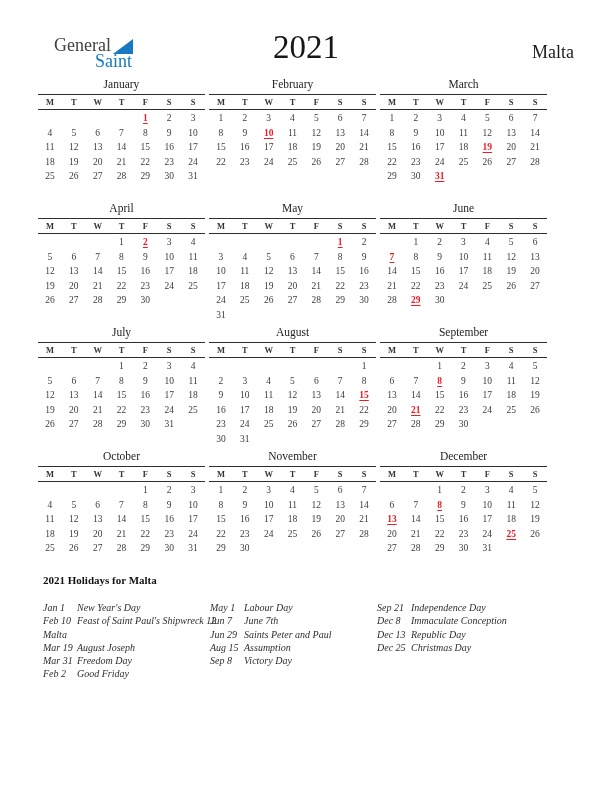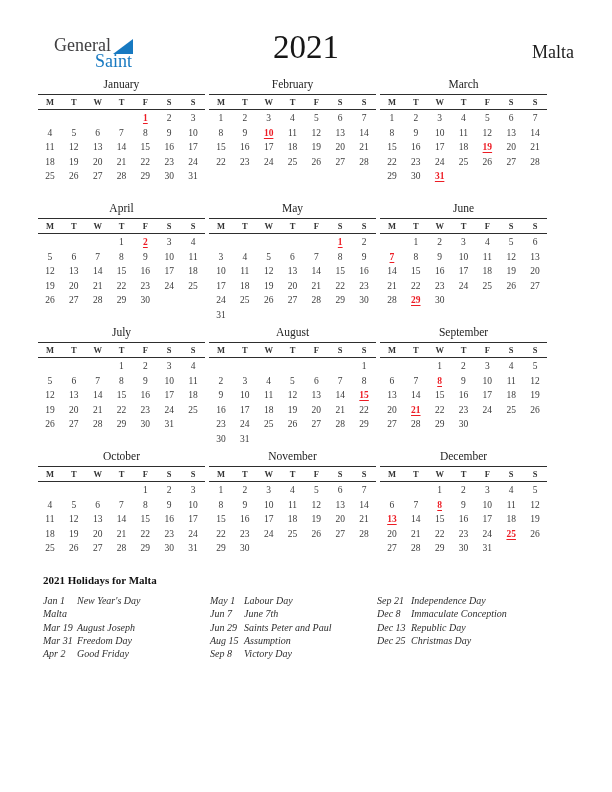--- a/index.html
+++ b/index.html
@@ -21,21 +21,21 @@
   .month{overflow:visible;}
   .month-name{text-align:center;font-size:11.5px;line-height:13px;color:#232323;}
   .weekdays{display:grid;grid-template-columns:repeat(7,1fr);margin-top:3px;border-top:1px solid #2e2e2e;border-bottom:1px solid #2e2e2e;padding:2px 0;}
   .wd{text-align:center;font-size:8.5px;line-height:10px;font-weight:bold;color:#333;}
   .days{display:grid;grid-template-columns:repeat(7,1fr);margin-top:1px;}
   .day{text-align:center;font-size:9.5px;line-height:14.6px;color:var(--text);}
   .day.holiday{color:var(--red);font-weight:bold;text-decoration:underline;text-decoration-thickness:1px;text-underline-offset:1.5px;}
 
   
   .holidays{position:absolute;left:43px;top:574px;width:540px;}
-  .h-title{font-size:11px;line-height:13px;font-weight:bold;color:#111;margin-bottom:7px;}
+  .h-title{font-size:11px;line-height:13px;font-weight:bold;color:#111;margin-bottom:14px;}
   .h-cols{position:relative;height:90px;}
   .h-col{position:absolute;top:0;}
   .h-row{display:flex;font-size:10px;line-height:13.3px;color:#2e2e2e;font-style:italic;}
   .h-date{flex:0 0 34px;white-space:nowrap;}
   .h-name{white-space:nowrap;}
 </style>
 </head>
 <body>
 
 <div class="page">
@@ -619,33 +619,37 @@
 
   <div class="holidays">
     <div class="h-title">2021 Holidays for Malta</div>
     <div class="h-cols">
         <div class="h-col" style="left: 0px;">
           <div class="h-row">
             <span class="h-date">Jan 1</span>
             <span class="h-name">New Year's Day</span>
           </div>
           <div class="h-row">
+            <span class="h-date">Feb 10</span>
+            <span class="h-name">Feast of Saint Paul's Shipwreck 12</span>
+          </div>
+          <div class="h-row">
             <span class="h-date">Malta</span>
             <span class="h-name"></span>
           </div>
           <div class="h-row">
             <span class="h-date">Mar 19</span>
             <span class="h-name">August Joseph</span>
           </div>
           <div class="h-row">
             <span class="h-date">Mar 31</span>
             <span class="h-name">Freedom Day</span>
           </div>
           <div class="h-row">
-            <span class="h-date">Apr 2</span>
+            <span class="h-date">Feb 2</span>
             <span class="h-name">Good Friday</span>
           </div>
         </div>
         <div class="h-col" style="left: 167px;">
           <div class="h-row">
             <span class="h-date">May 1</span>
             <span class="h-name">Labour Day</span>
           </div>
           <div class="h-row">
             <span class="h-date">Jun 7</span>

